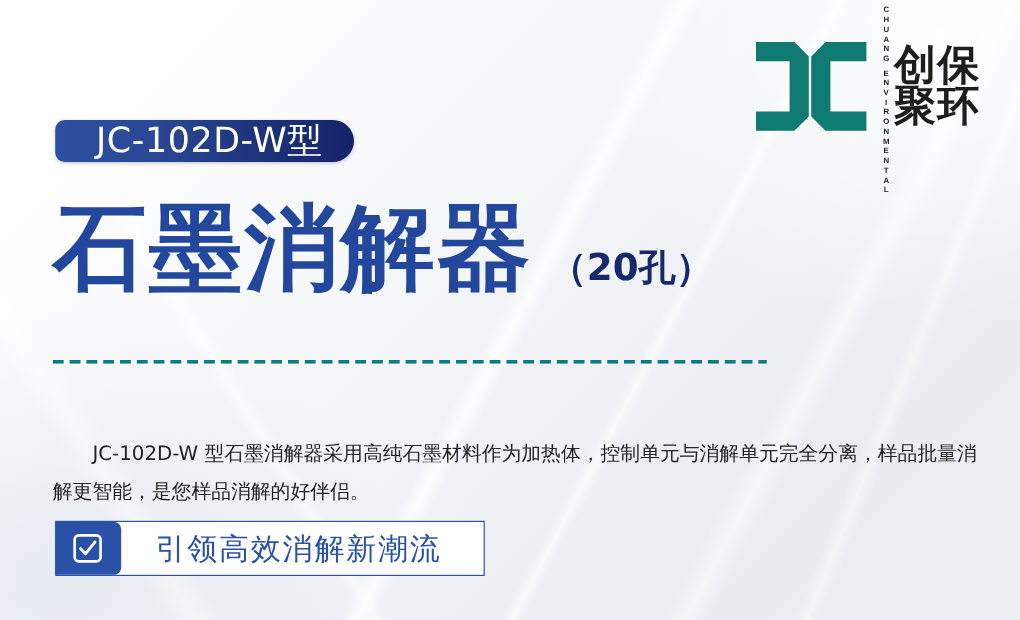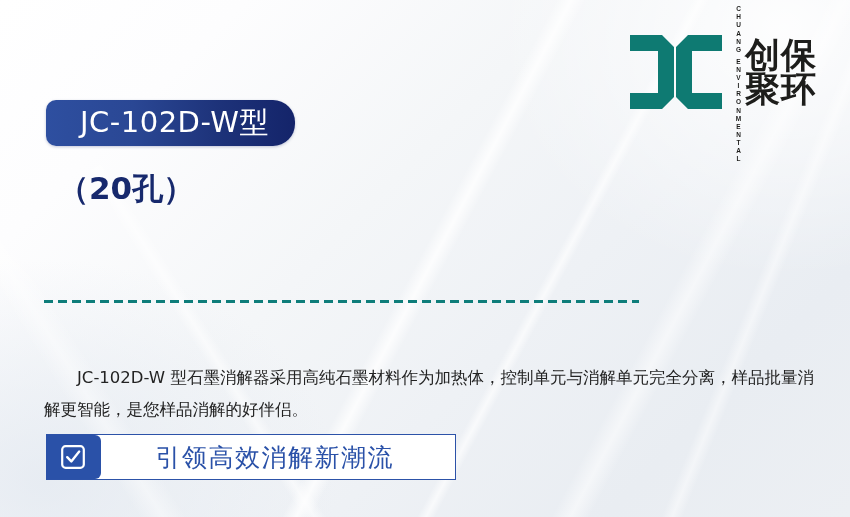--- a/index.html
+++ b/index.html
@@ -98,21 +98,21 @@
     color: #1d1d1b;
     letter-spacing: 1px;
     font-family: "DejaVu Sans", sans-serif;
   }
 
   
   #model-badge {
     position: absolute;
     left: 46px;
     top: 100px;
-    height: 46px;
+    height: 35px;
     padding: 0 26px 0 34px;
     display: flex;
     align-items: center;
     background: linear-gradient(to right, #2e4fa0 0%, #2a4794 35%, #1d3279 70%, #14246a 100%);
     border-radius: 10px 22px 22px 10px;
     box-shadow: 0 1px 3px rgba(20,36,106,0.25);
   }
   #model-badge .badge-text {
     color: #ffffff;
     font-size: 29px;
@@ -173,21 +173,21 @@
     text-align: justify;
     text-indent: 2em;
     font-family: "DejaVu Sans", sans-serif;
   }
 
   
   #tagline {
     position: absolute;
     left: 46px;
     top: 434px;
-    width: 410px;
+    width: 358px;
     height: 46px;
     display: flex;
     align-items: center;
     border: 1.5px solid #2c52a8;
     background: #ffffff;
     box-sizing: border-box;
   }
   #tagline .check-block {
     width: 55px;
     height: 100%;
@@ -241,20 +241,21 @@
       <span>创保</span>
       <span>聚环</span>
     </div>
   </div>
 
   <div id="model-badge">
     <span class="badge-text">JC-102D-W型</span>
   </div>
 
   <div id="headline">
+    <span class="main">石墨消解器</span>
     <span class="suffix">（20孔）</span>
   </div>
 
   <div id="divider"></div>
 
   <p id="description">JC-102D-W 型石墨消解器采用高纯石墨材料作为加热体，控制单元与消解单元完全分离，样品批量消解更智能，是您样品消解的好伴侣。</p>
 
   <div id="tagline">
     <span class="check-block">
       <svg width="26" height="26" viewBox="0 0 26 26">

